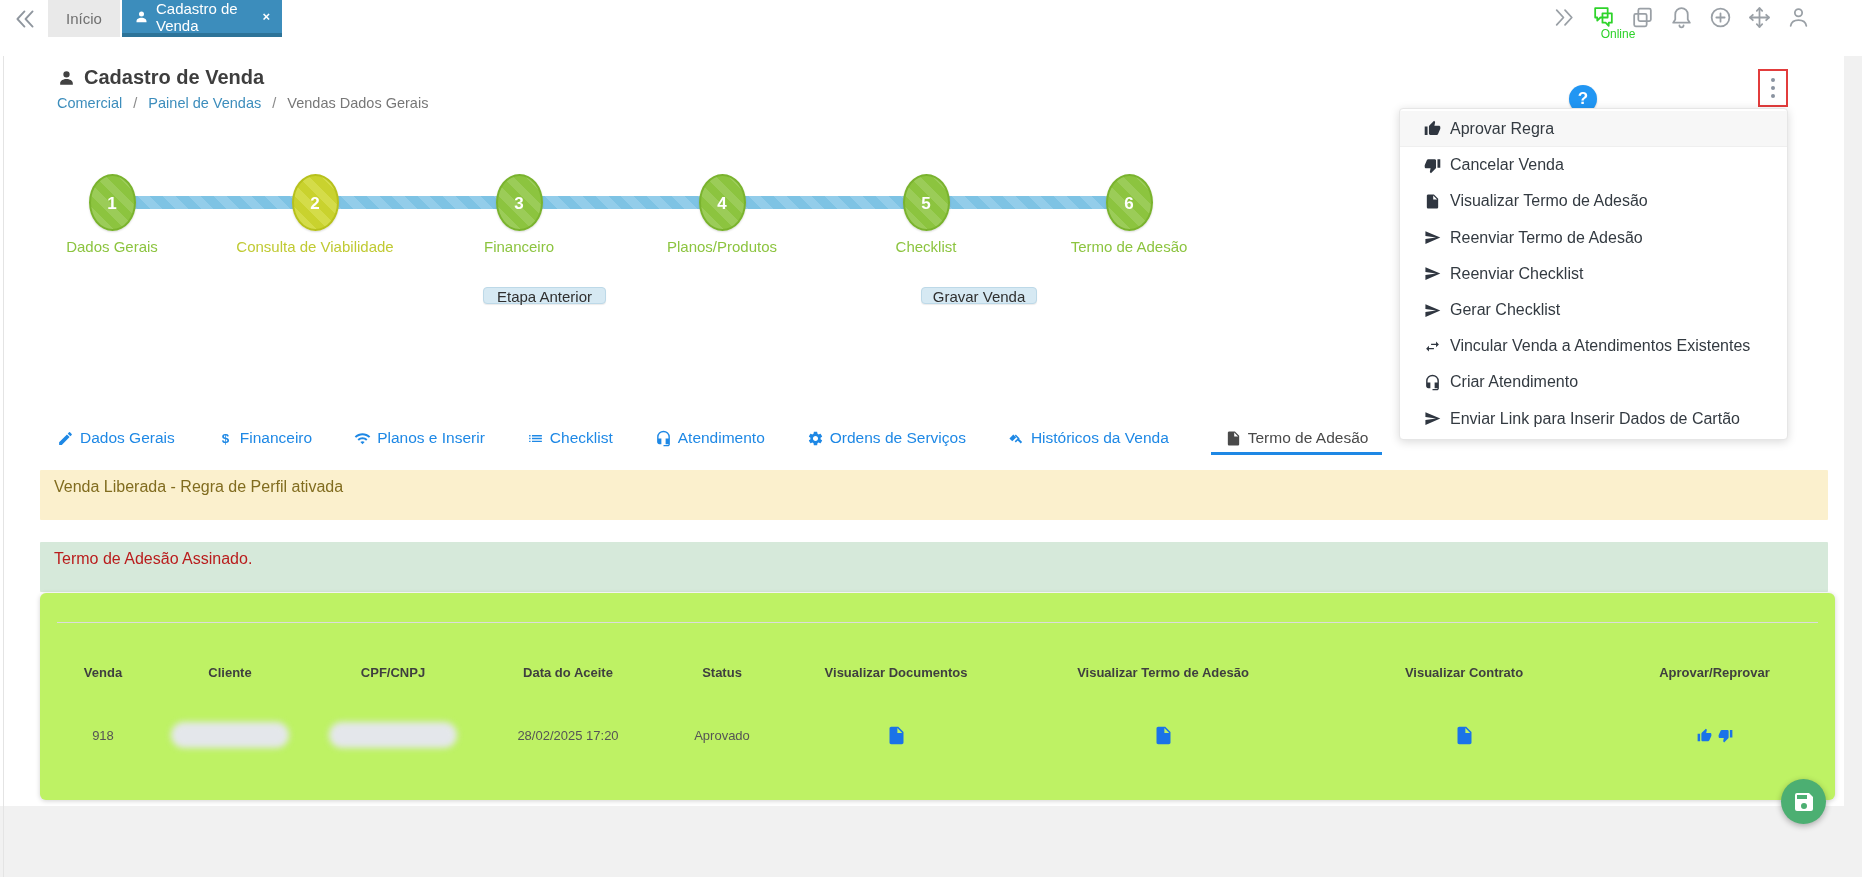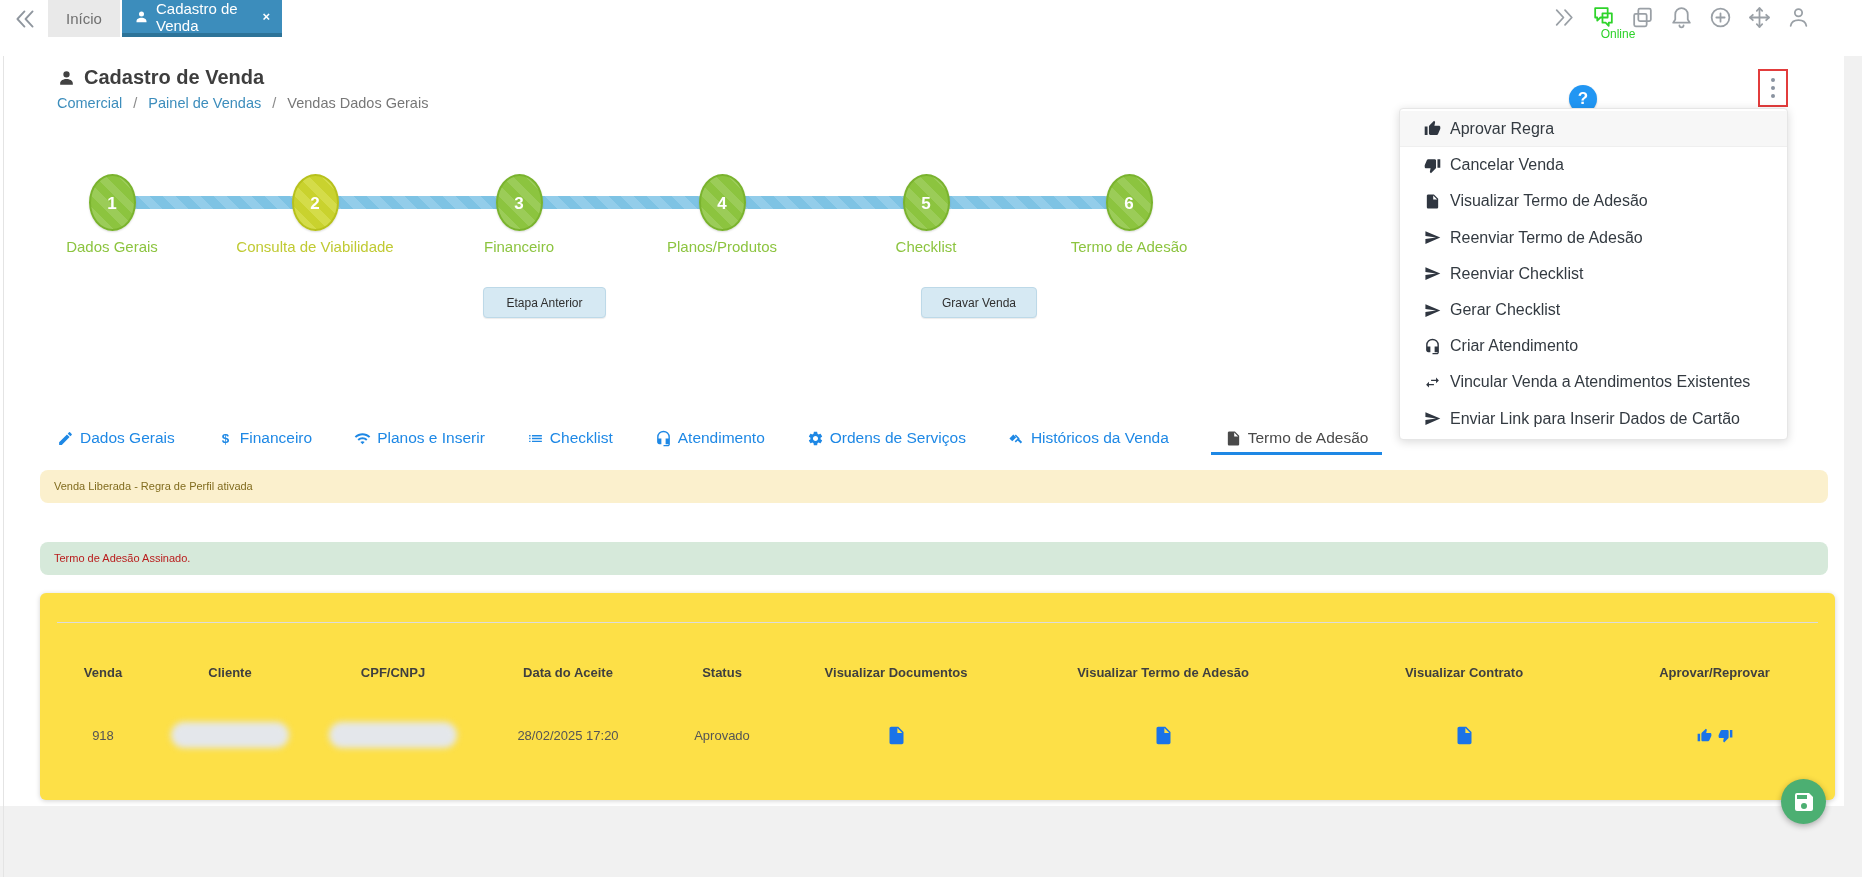--- a/index.html
+++ b/index.html
@@ -46,39 +46,39 @@
   .step { position:absolute; width:220px; text-align:center; }
   .step .circle { margin:0 auto; width:47px; height:57px; border-radius:50%; color:#fff; font-size:17px;
                   font-weight:bold; line-height:55px; text-align:center;
                   background:repeating-linear-gradient(45deg,#8cc43f 0 8px,#9bcc58 8px 16px);
                   border:2px solid #7ab32e; box-shadow:0 1px 2px rgba(0,0,0,.15); }
   .step .slabel { margin-top:7px; font-size:15px; color:#8cc43f; }
   .step.current .circle { background:repeating-linear-gradient(45deg,#c9d22e 0 8px,#d4dc49 8px 16px); border-color:#b7c11c; }
   .step.current .slabel { color:#c0ca33; }
 
   
-  .step-btn { position:absolute; top:287px; height:31px; background:#d6e9f3; border:1px solid #bdd9e8;
-              border-radius:4px; font-size:12px; color:#2f2f2f; font-family:inherit; cursor:pointer;
+  .step-btn { position:absolute; top:287px; height:17px; background:#d6e9f3; border:1px solid #bdd9e8;
+              border-radius:4px; font-size:15px; color:#2f2f2f; font-family:inherit; cursor:pointer;
               box-shadow:0 1px 1px rgba(0,0,0,.08); }
   .btn-prev { left:483px; width:123px; }
   .btn-save-sale { left:921px; width:116px; }
 
   
   .stabs { left:57px; top:423px; display:flex; gap:42px; align-items:flex-end; height:32px; }
   .stab { display:flex; align-items:center; gap:6px; font-size:15.5px; color:#1e88e5; cursor:pointer; padding-bottom:8px; }
   .stab .tico { width:17px; height:17px; }
   .stab.active { color:#4a4a4a; border-bottom:3px solid #1e88e5; padding:0 14px 5px 14px; }
 
   
-  .alert { left:40px; width:1788px; height:33px; line-height:33px; padding-left:14px; font-size:11px; border-radius:8px; }
+  .alert { left:40px; width:1788px; height:50px; line-height:33px; padding-left:14px; font-size:16px; border-radius:1px; }
   .alert.warning { top:470px; background:#fbf0cd; color:#816c1f; }
   .alert.success { top:506px; background:#d6e9da; color:#b91c1c;margin-top:36px; }
 
   
-  .card { left:40px; top:593px; width:1795px; height:207px; background:#fde047; border-radius:6px;
+  .card { left:40px; top:593px; width:1795px; height:207px; background:#bef264; border-radius:6px;
           box-shadow:0 1px 5px rgba(0,0,0,.18); }
   .card .divider { position:absolute; left:17px; right:17px; top:29px; height:1px; background:#dcdcdc; }
   .trow { position:absolute; left:0; display:flex; width:100%; }
   .thead { top:72px; }
   .tdata { top:122px; height:40px; }
   .cell { display:flex; align-items:center; justify-content:center; text-align:center; }
   .thead .cell { font-size:13px; font-weight:bold; color:#3f3f3f; }
   .tdata .cell { font-size:13px; color:#555; }
   .c0{width:126px}.c1{width:128px}.c2{width:198px}.c3{width:152px}.c4{width:156px}
   .c5{width:192px}.c6{width:342px}.c7{width:260px}.c8{width:241px}
@@ -447,29 +447,29 @@
       <span>Reenviar Checklist</span>
     </div>
     <div class="mitem">
       <svg>
           <use href="#sym-send"></use>
         </svg>
       <span>Gerar Checklist</span>
     </div>
     <div class="mitem">
       <svg>
+          <use href="#sym-exchange"></use>
+        </svg>
+      <span>Vincular Venda a Atendimentos Existentes</span>
+    </div>
+    <div class="mitem">
+      <svg>
           <use href="#sym-headset"></use>
         </svg>
       <span>Criar Atendimento</span>
-    </div>
-    <div class="mitem">
-      <svg>
-          <use href="#sym-exchange"></use>
-        </svg>
-      <span>Vincular Venda a Atendimentos Existentes</span>
     </div>
     <div class="mitem">
       <svg>
           <use href="#sym-send"></use>
         </svg>
       <span>Enviar Link para Inserir Dados de Cartão</span>
     </div>
   </div>
 
   <div class="abs fab">

